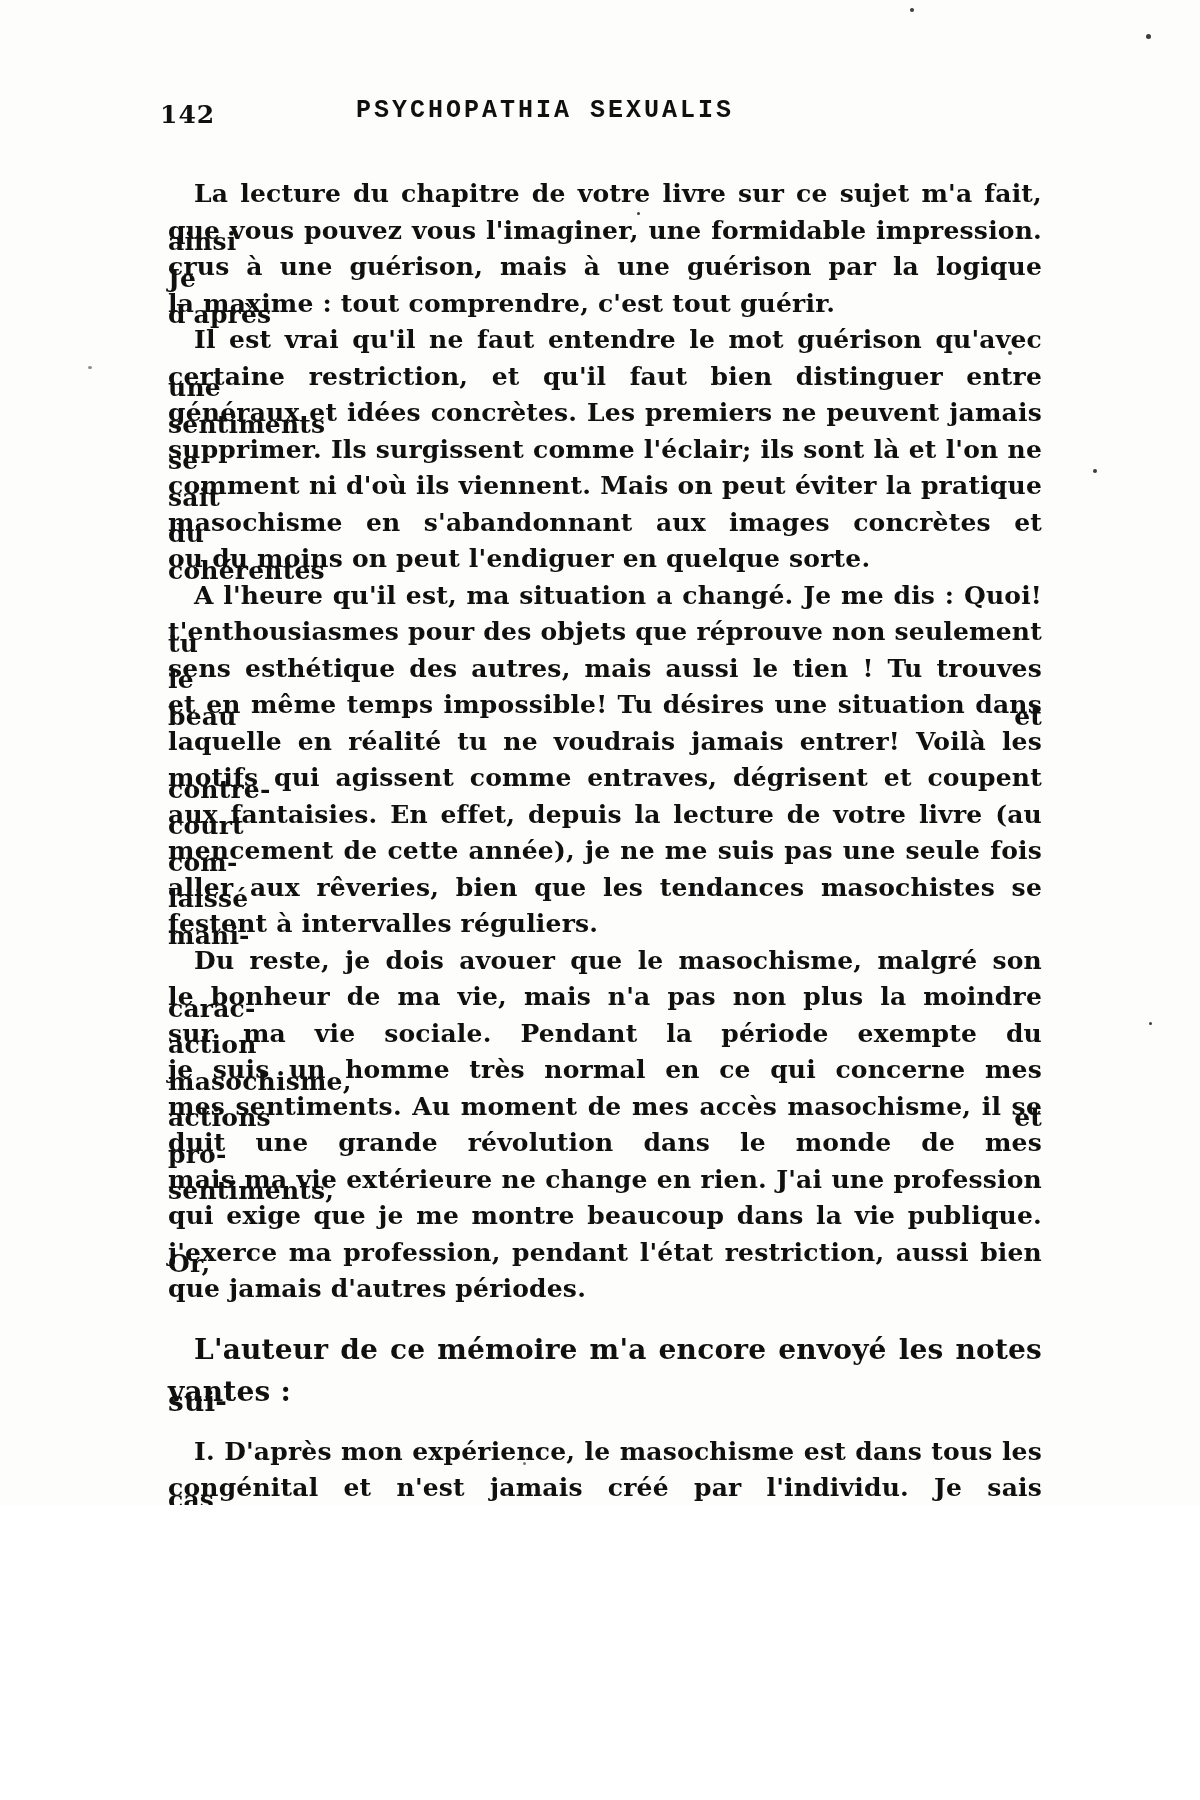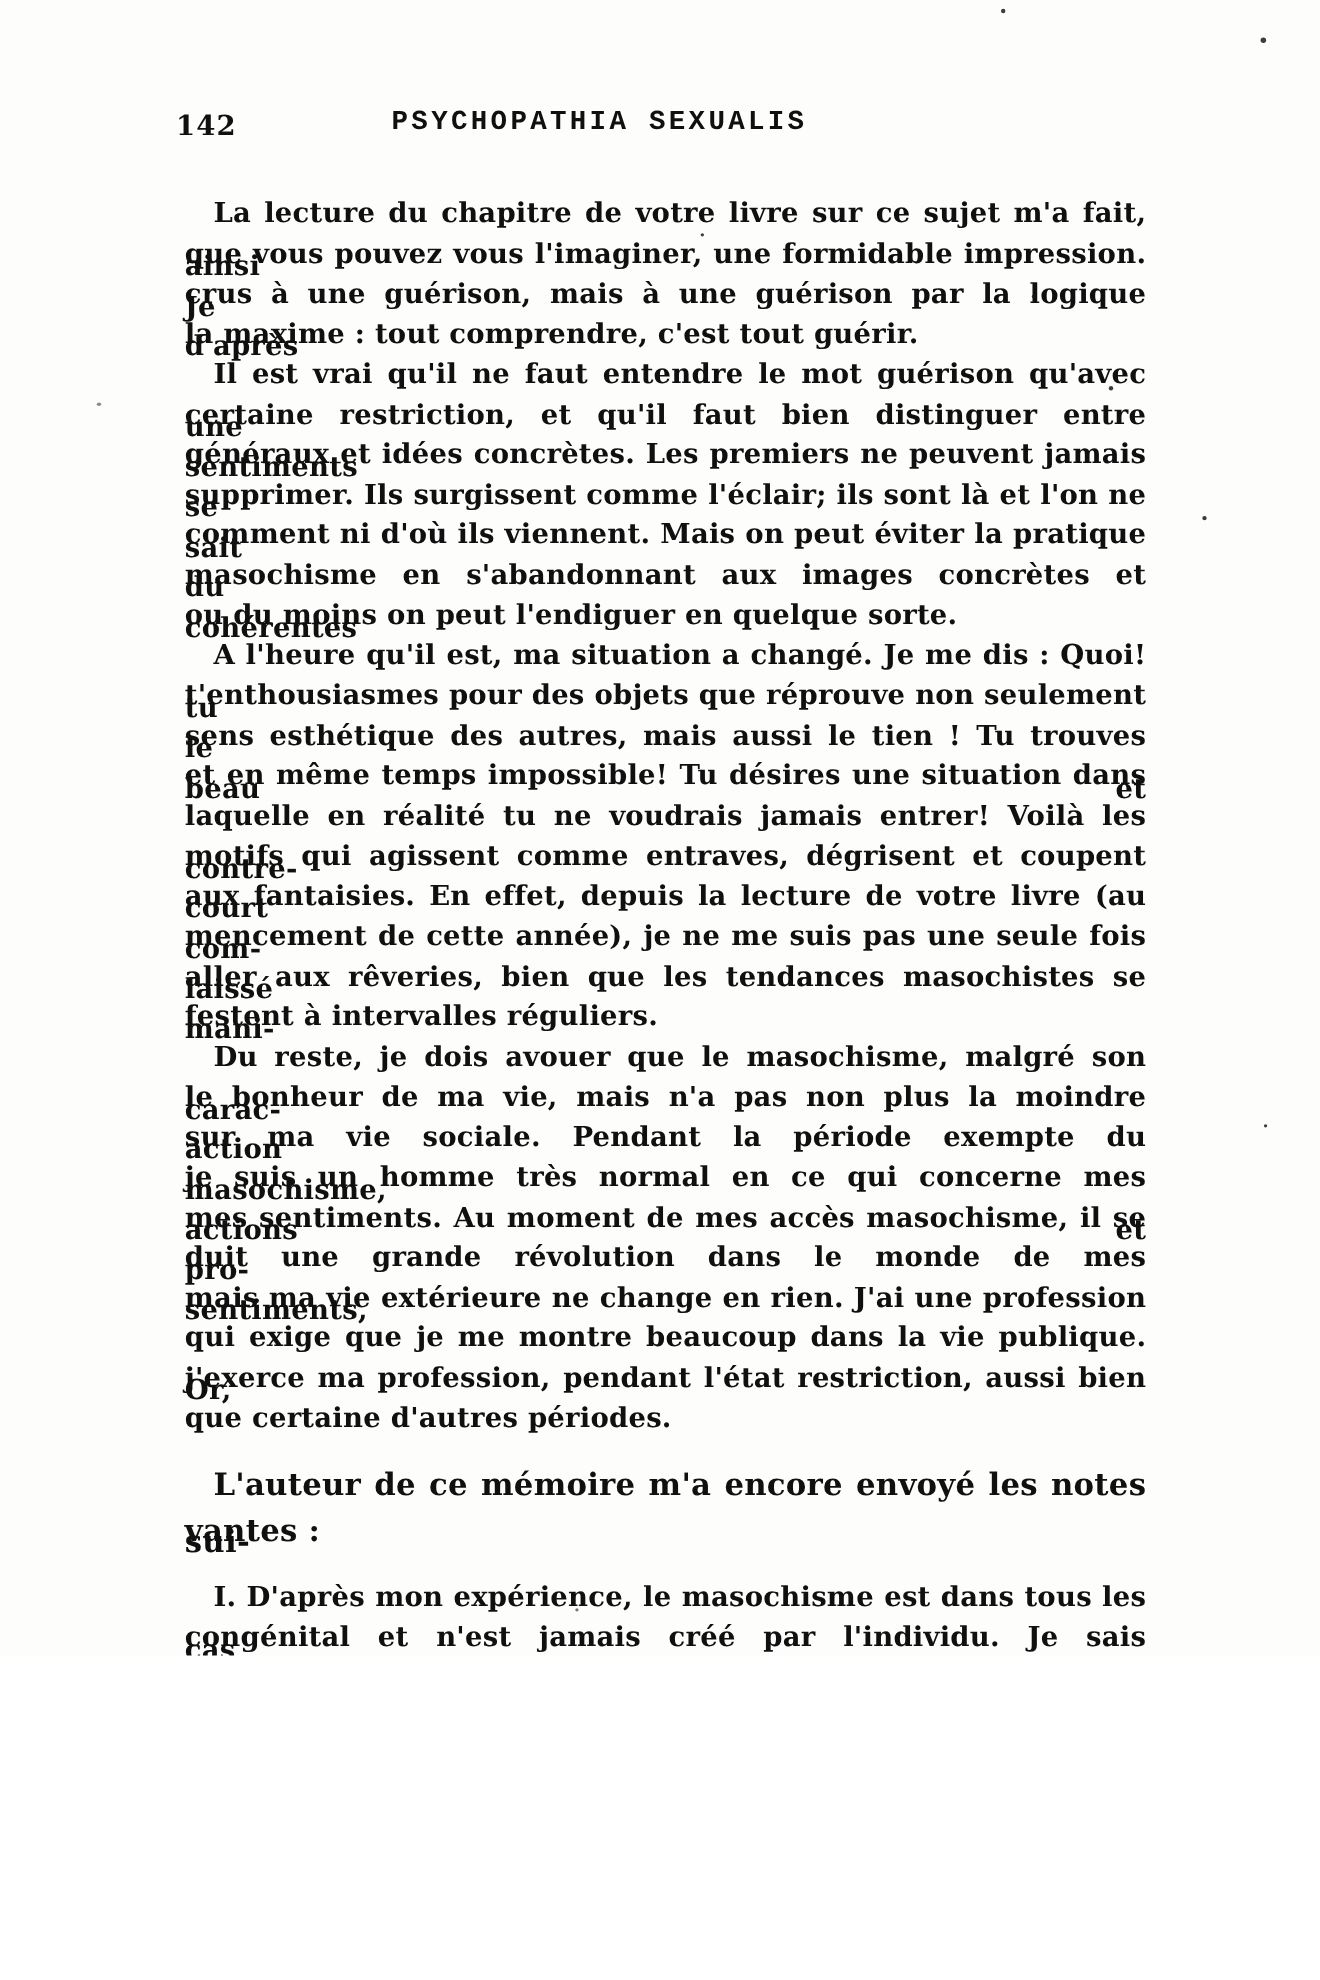--- a/index.html
+++ b/index.html
@@ -89,21 +89,21 @@
       <div class="para body">
         <div class="line first just">Du reste, je dois avouer que le masochisme, malgré son carac-</div>
         <div class="line just">le bonheur de ma vie, mais n'a pas non plus la moindre action</div>
         <div class="line just">sur ma vie sociale. Pendant la période exempte du masochisme,</div>
         <div class="line just">je suis un homme très normal en ce qui concerne mes actions et</div>
         <div class="line just">mes sentiments. Au moment de mes accès masochisme, il se pro-</div>
         <div class="line just">duit une grande révolution dans le monde de mes sentiments,</div>
         <div class="line just">mais ma vie extérieure ne change en rien. J'ai une profession</div>
         <div class="line just">qui exige que je me montre beaucoup dans la vie publique. Or,</div>
         <div class="line just">j'exerce ma profession, pendant l'état restriction, aussi bien</div>
-        <div class="line">que certaine d'autres périodes.</div>
+        <div class="line">que jamais d'autres périodes.</div>
       </div>
       <div class="para intro">
         <div class="line first just">L'auteur de ce mémoire m'a encore envoyé les notes sui-</div>
         <div class="line">vantes :</div>
       </div>
       <div class="para section">
         <div class="line first just">I. D'après mon expérience, le masochisme est dans tous les cas</div>
         <div class="line just">congénital et n'est jamais créé par l'individu. Je sais positivement</div>
         <div class="line just">que je n'ai jamais été battu sur les fesses, que mes idées maso-</div>
         <div class="line just">chistes se sont manifestées dès ma première jeunesse, et que j'ai</div>

